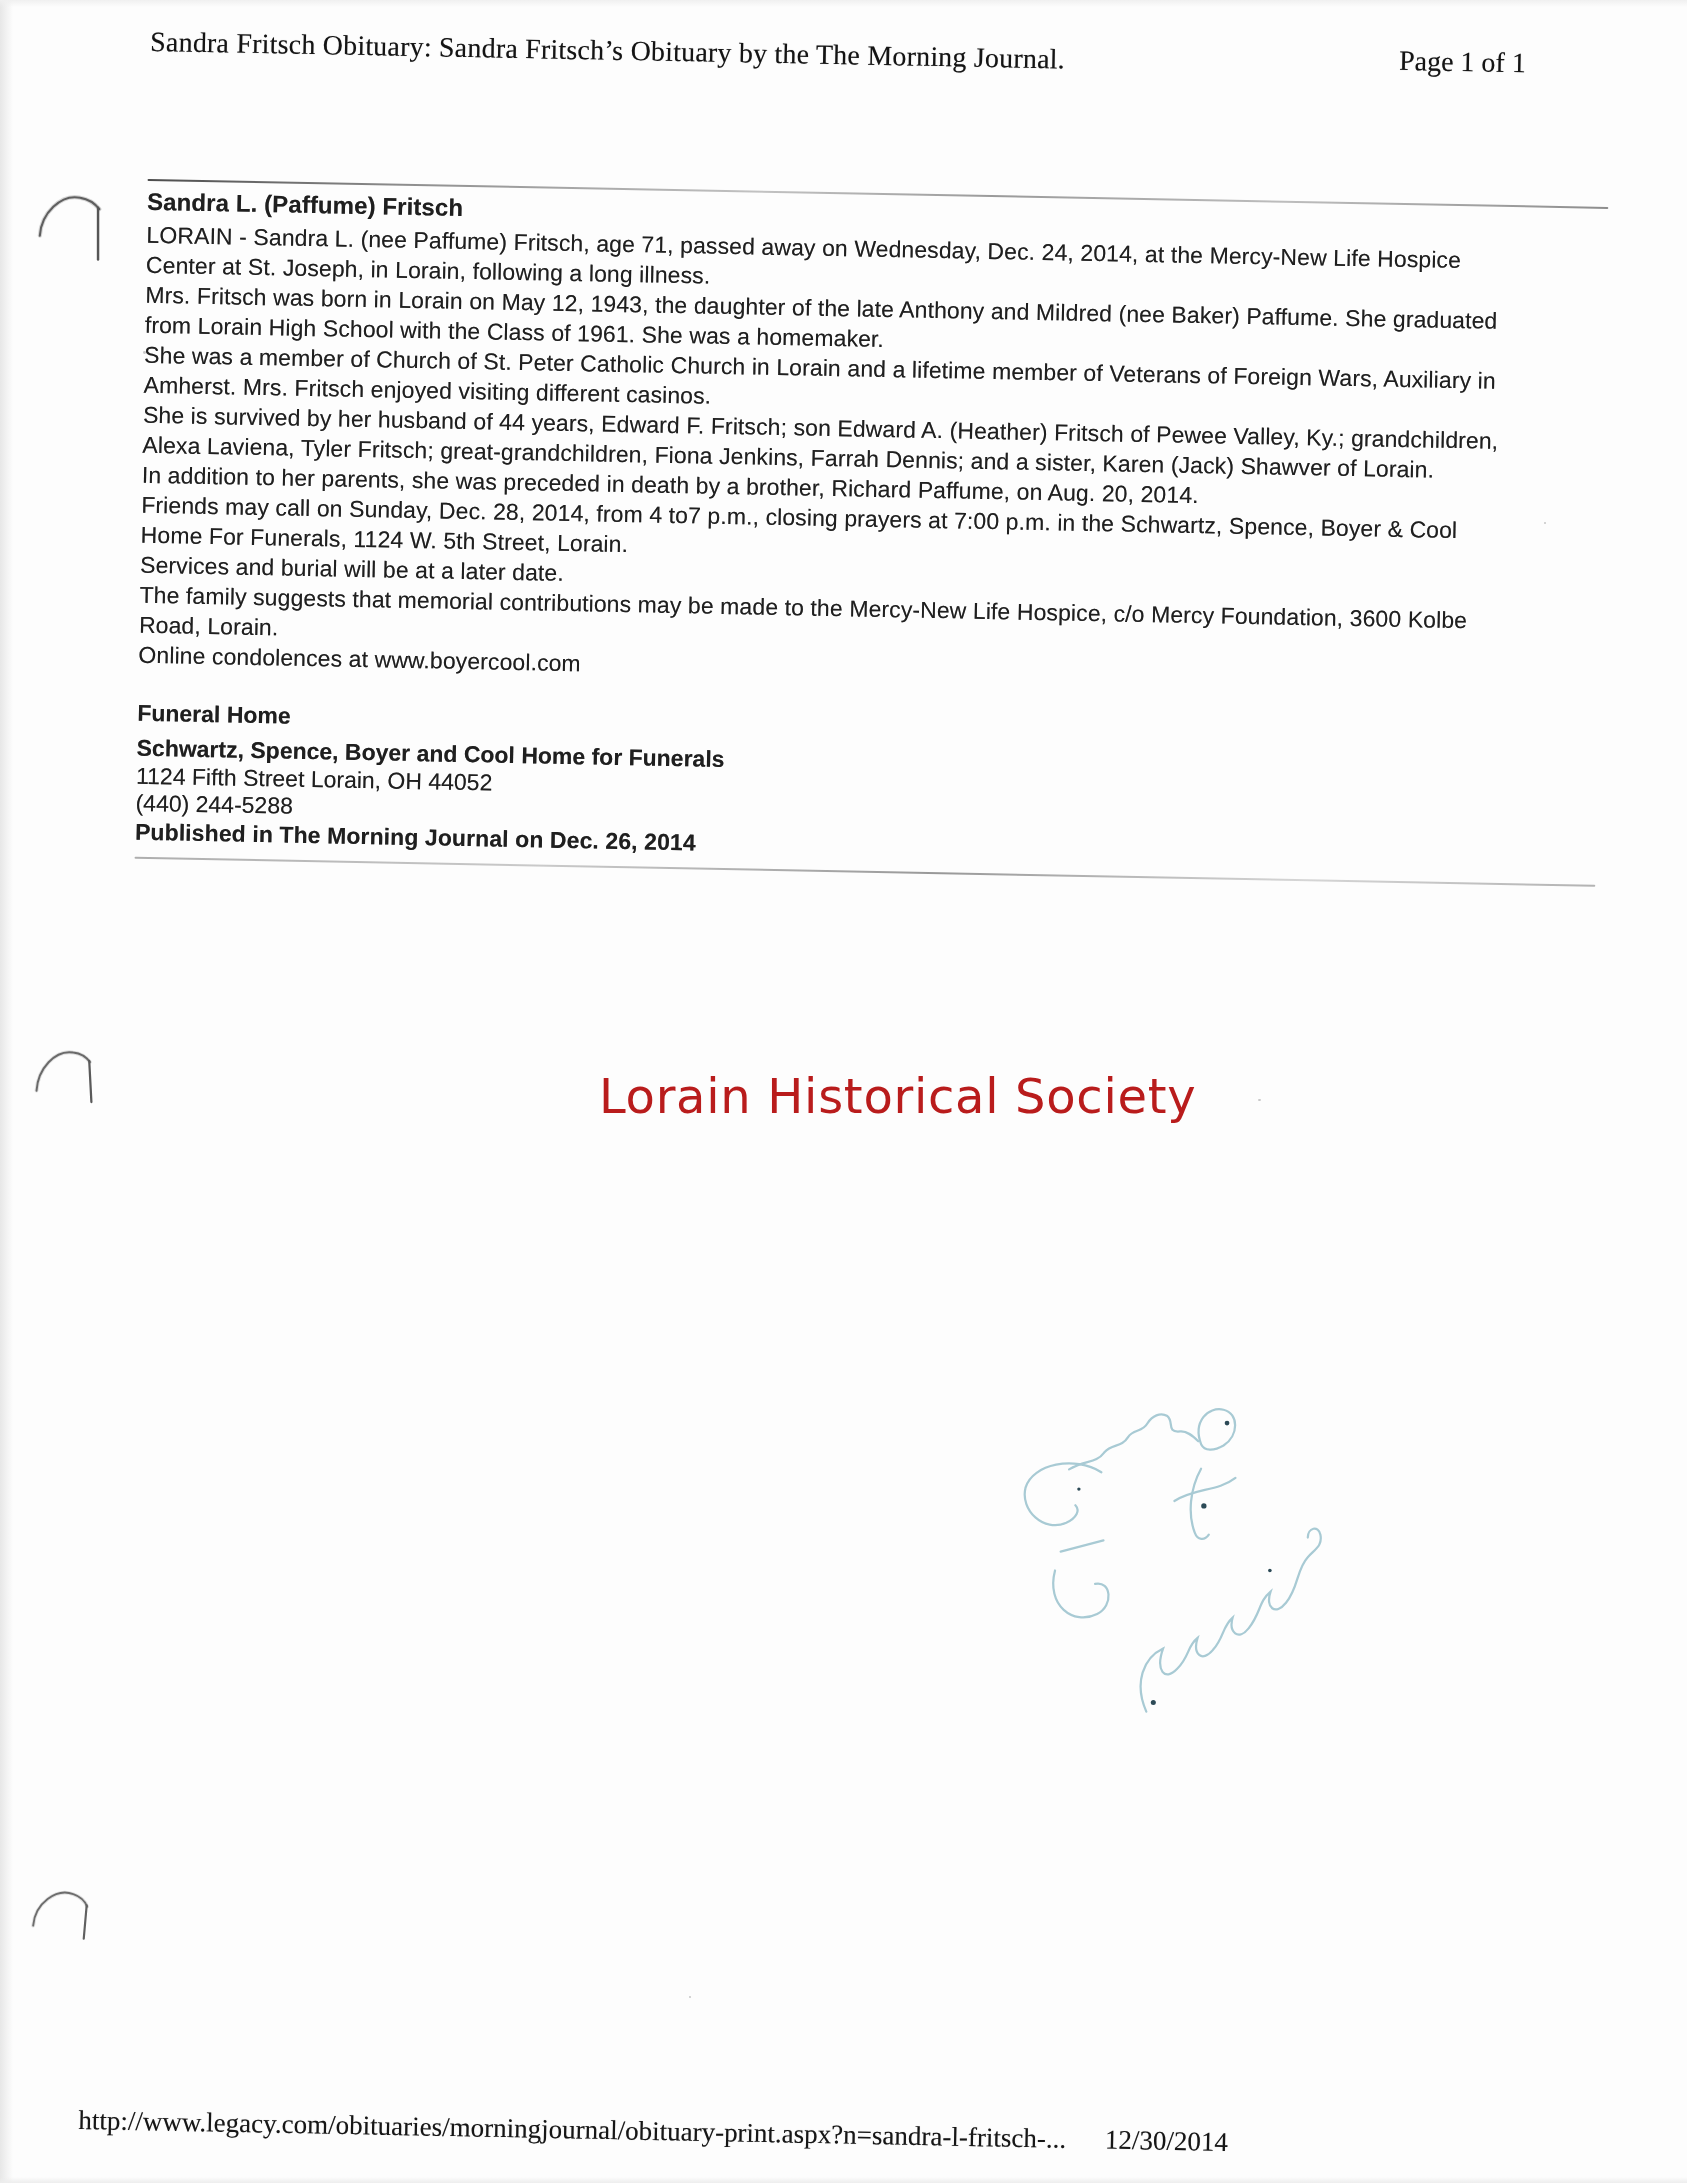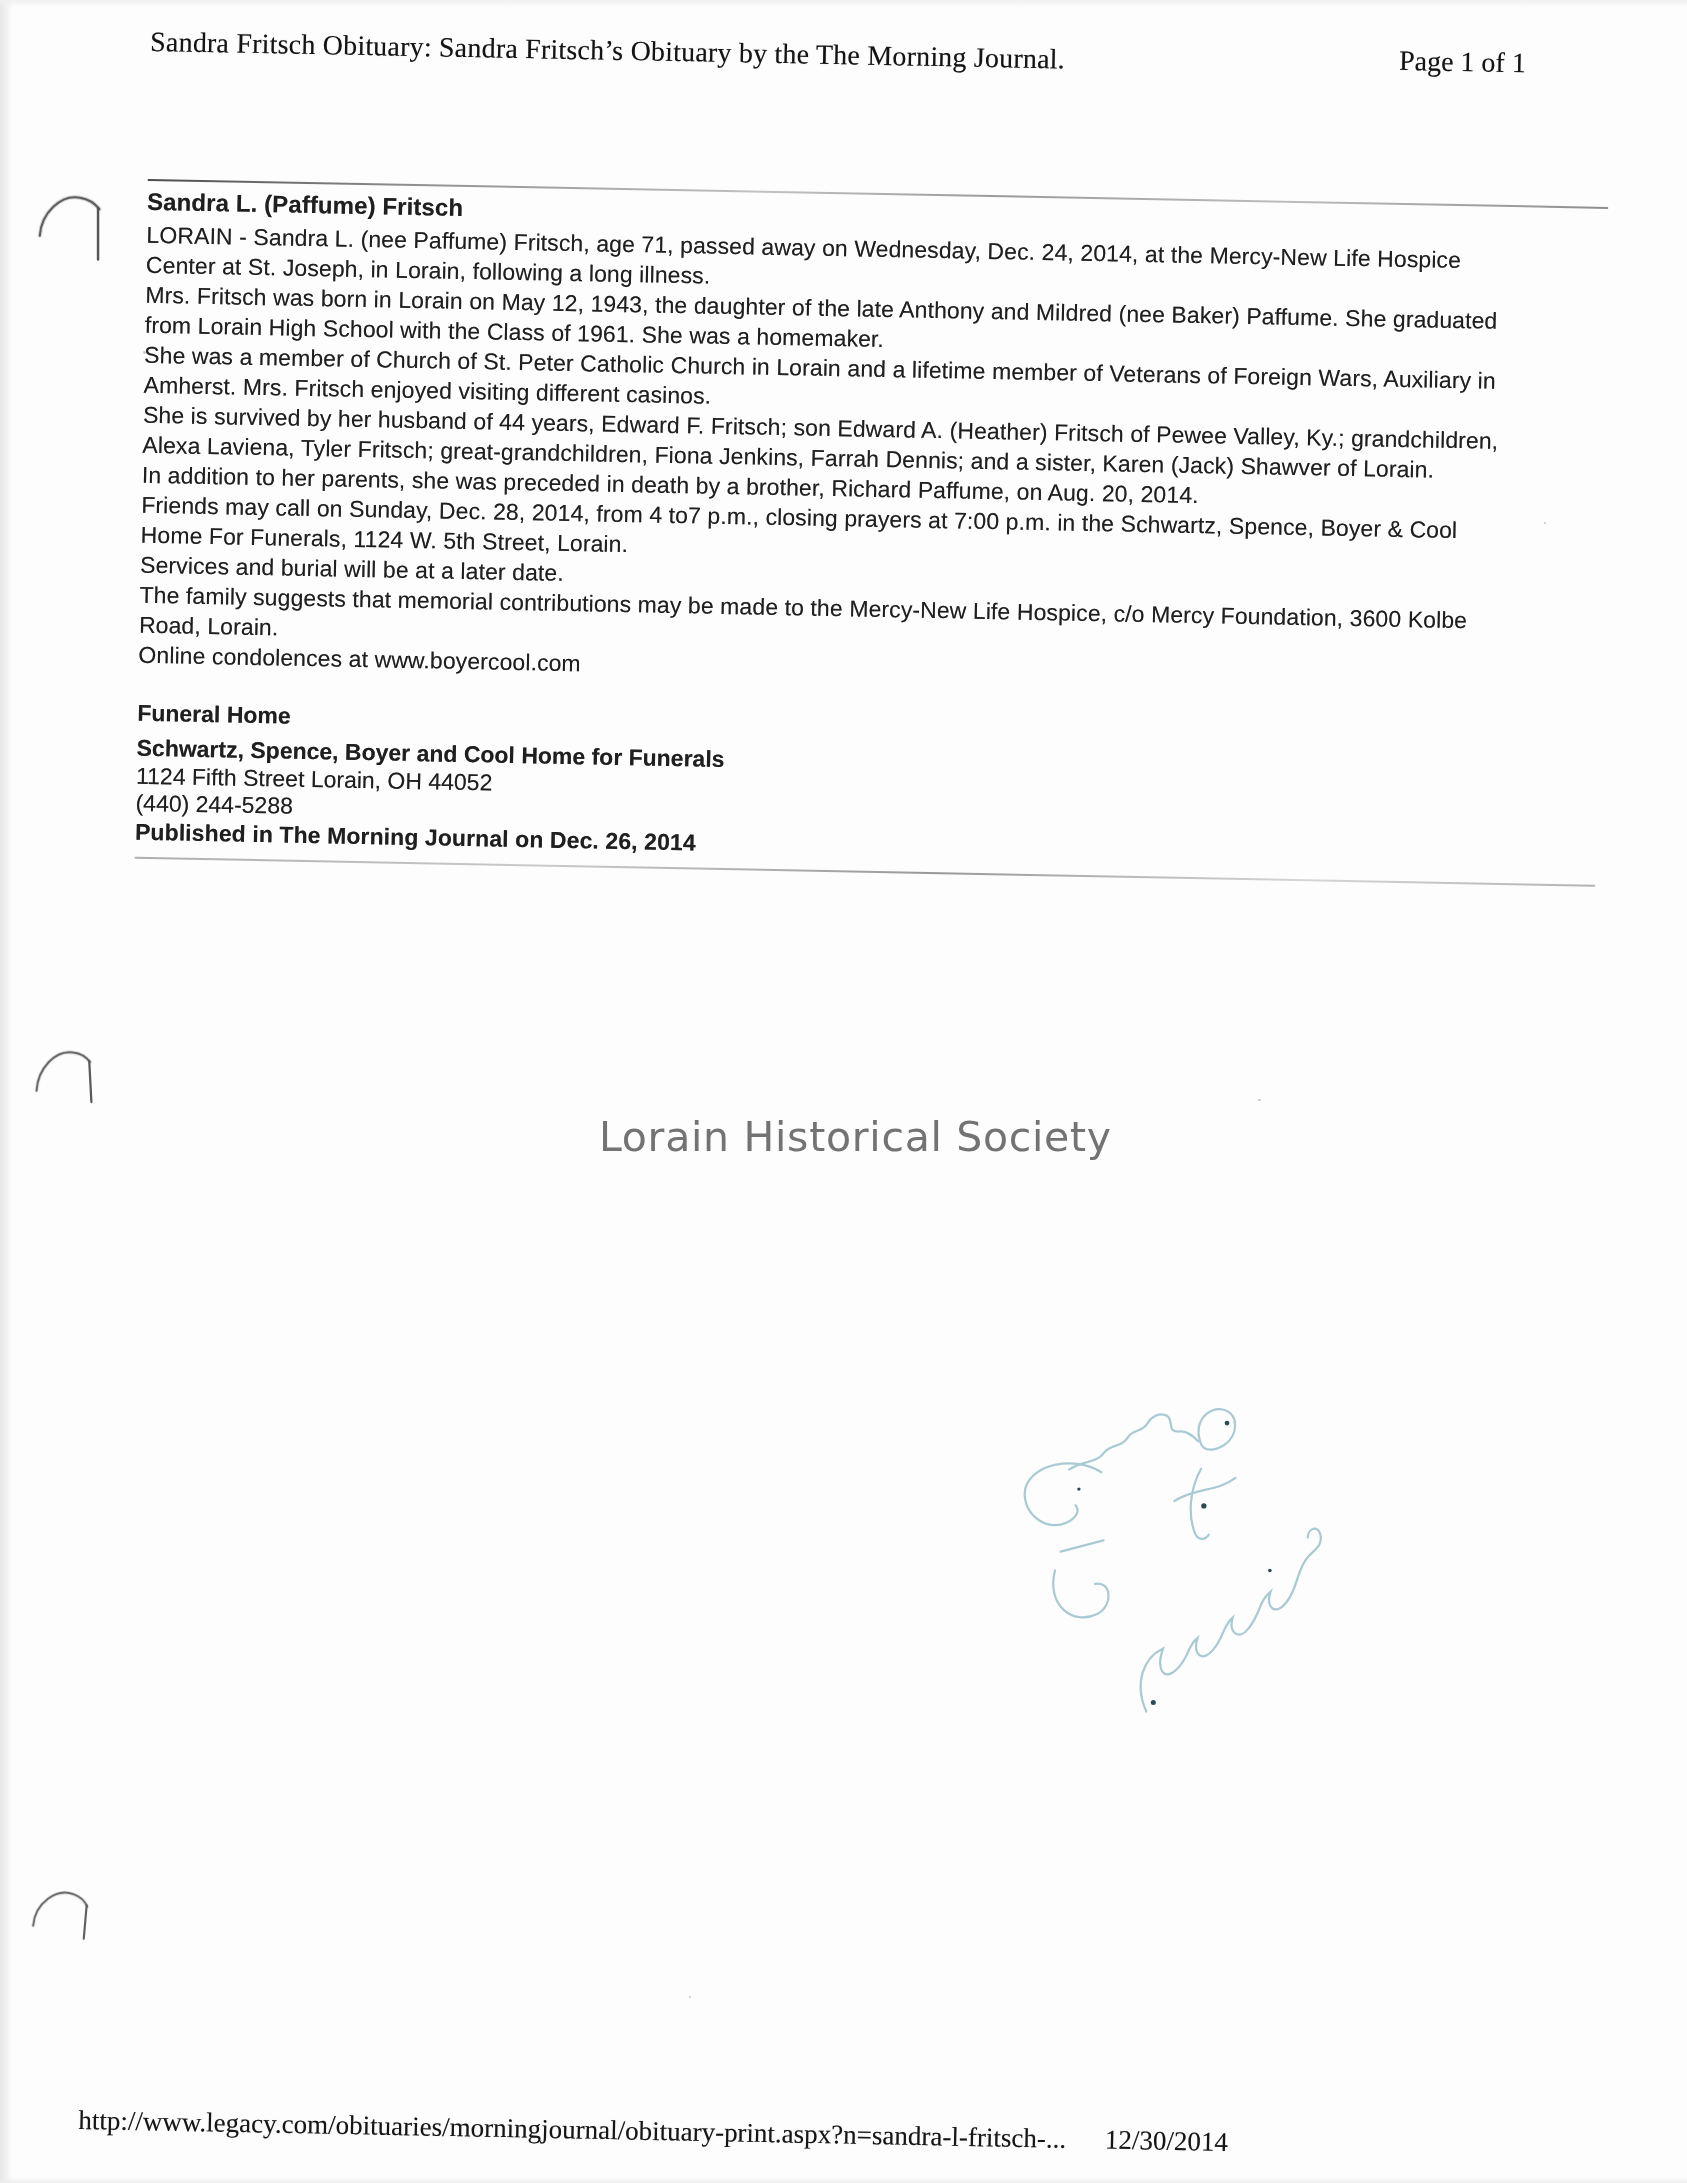--- a/index.html
+++ b/index.html
@@ -40,22 +40,22 @@
   .fh-label{font-weight:bold;font-size:23px;margin-top:28px;line-height:30px;}
   .fh-name{font-weight:bold;font-size:23px;margin-top:7px;line-height:27.4px;}
   .fh-addr,.fh-phone{font-size:23px;line-height:27.4px;}
   .published{font-weight:bold;font-size:23px;line-height:27.4px;margin-top:1.4px;letter-spacing:0.1px;}
 
   .footer{position:absolute;left:119px;top:2103px;white-space:nowrap;
     font-family:"Liberation Serif",serif;font-size:27px;color:#161616;
     text-shadow:0 0 0.7px rgba(20,20,20,.4);}
   .footer-date{margin-left:32px;}
 
-  .watermark{position:absolute;left:599px;top:1113px;
-    font-family:"DejaVu Sans",sans-serif;font-size:41px;color:#737373;
+  .watermark{position:absolute;left:599px;top:1068px;
+    font-family:"DejaVu Sans",sans-serif;font-size:48px;color:#b91c1c;
     letter-spacing:0.7px;white-space:nowrap;}
 
   .binder{position:absolute;}
   .handwriting{position:absolute;left:990px;top:1402px;}
 
   .speck{position:absolute;border-radius:50%;background:#9a9a9a;opacity:.55;}
 </style>
 </head>
 <body>
 

